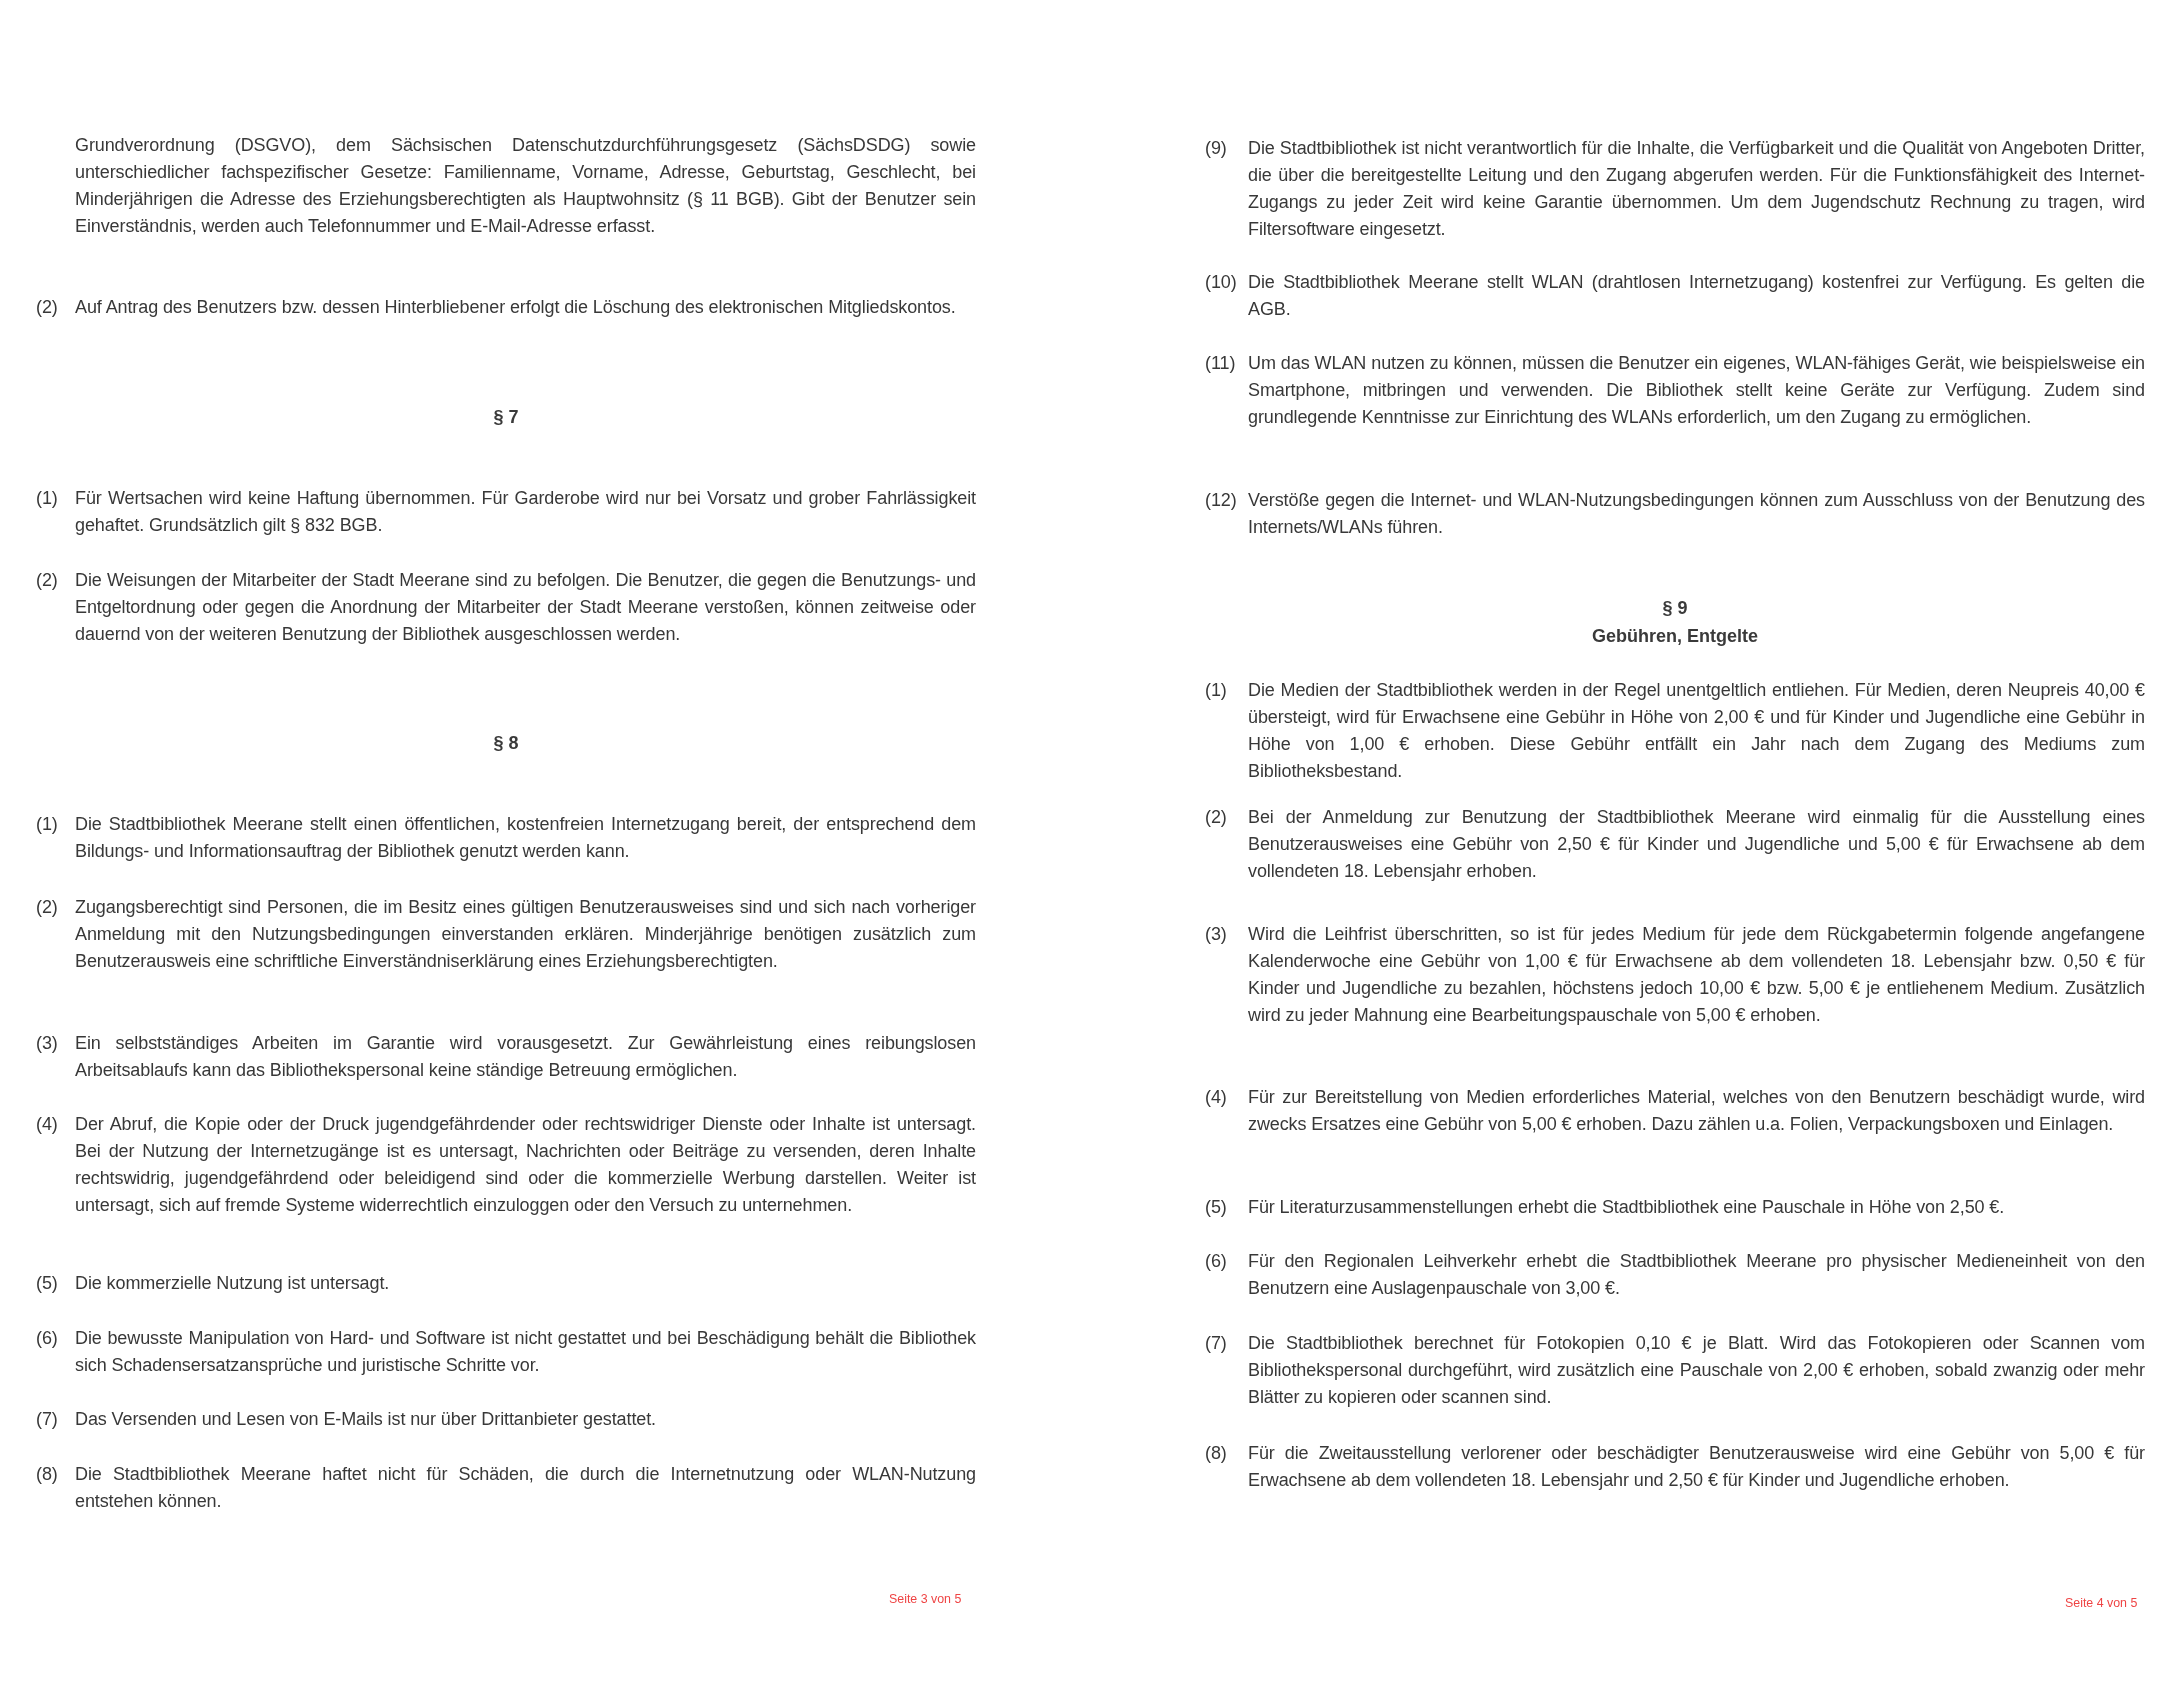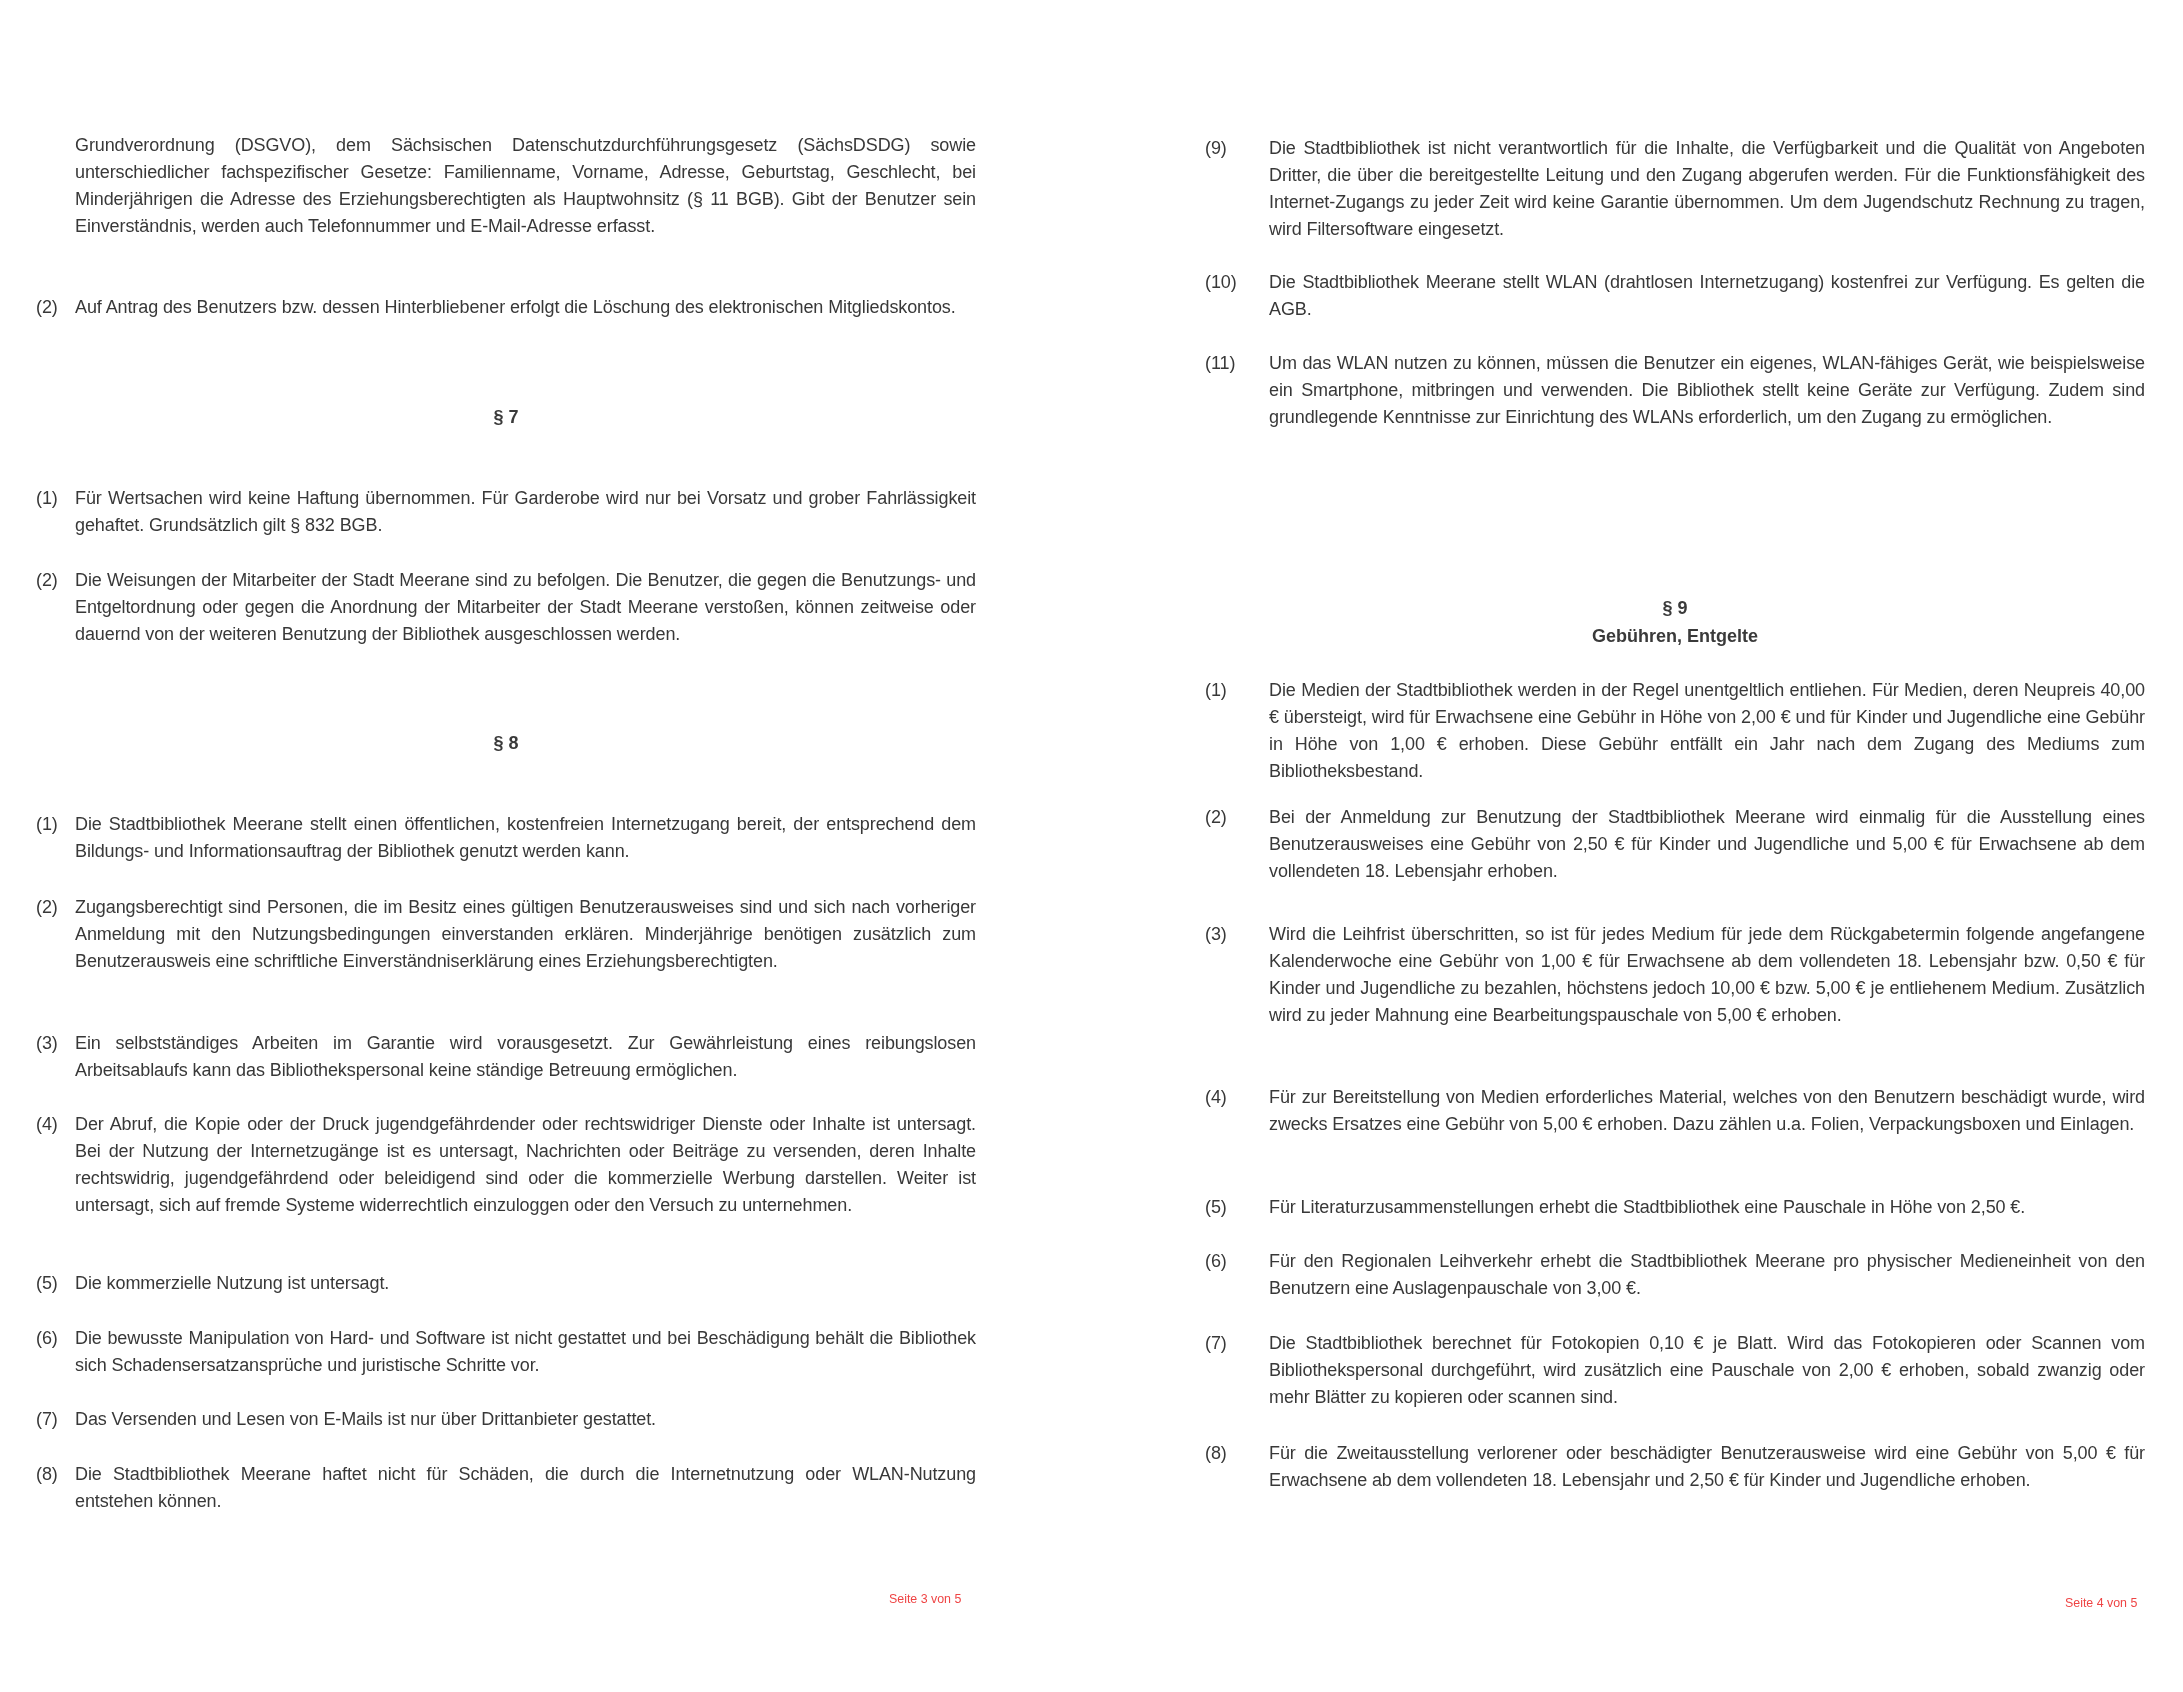--- a/index.html
+++ b/index.html
@@ -8,21 +8,21 @@
   .page { position: absolute; top: 0; height: 1241px; }
   #page-left { left: 0; width: 1092px; }
   #page-right { left: 1092px; width: 1092px; }
   .para { position: absolute; font-size: 18px; line-height: 27px; text-align: justify;
           letter-spacing: -0.1px; }
   .num { position: absolute; left: 0; top: 0; }
   .body-text { display: block; }
   #page-left .para { left: 36px; width: 940px; }
   #page-left .para .body-text { margin-left: 39px; }
   #page-right .para { left: 113px; width: 940px; }
-  #page-right .para .body-text { margin-left: 64px; }
+  #page-right .para .body-text { margin-left: 43px; }
   .section-no, .section-title { position: absolute; text-align: center; font-weight: bold;
           font-size: 18px; line-height: 27px; color: #3a3a3a; }
   #page-left .section-no, #page-left .section-title { left: 36px; width: 940px; }
   #page-right .section-no, #page-right .section-title { left: 113px; width: 940px; }
   .section-no { font-weight: bold; }
   .footer { position: absolute; font-size: 12.4px; color: #ef4444; }
 </style>
 </head>
 <body>
 
@@ -104,20 +104,24 @@
   <div class="para" style="top:269px;">
     <span class="num">(10)</span>
     <span class="body-text">Die Stadtbibliothek Meerane stellt WLAN (drahtlosen Internetzugang) kostenfrei zur Verfügung. Es gelten die AGB.</span>
   </div>
 
   <div class="para" style="top:350px;">
     <span class="num">(11)</span>
     <span class="body-text">Um das WLAN nutzen zu können, müssen die Benutzer ein eigenes, WLAN-fähiges Gerät, wie beispielsweise ein Smartphone, mitbringen und verwenden. Die Bibliothek stellt keine Geräte zur Verfügung. Zudem sind grundlegende Kenntnisse zur Einrichtung des WLANs erforderlich, um den Zugang zu ermöglichen.</span>
   </div>
 
+  <div class="para" style="top:487px;">
+    <span class="num">(12)</span>
+    <span class="body-text">Verstöße gegen die Internet- und WLAN-Nutzungsbedingungen können zum Ausschluss von der Benutzung des Internets/WLANs führen.</span>
+  </div>
 
   <div class="section-no" style="top:595px;">§ 9</div>
   <div class="section-title" style="top:623px;">Gebühren, Entgelte</div>
 
   <div class="para" style="top:677px;">
     <span class="num">(1)</span>
     <span class="body-text">Die Medien der Stadtbibliothek werden in der Regel unentgeltlich entliehen. Für Medien, deren Neupreis 40,00 € übersteigt, wird für Erwachsene eine Gebühr in Höhe von 2,00 € und für Kinder und Jugendliche eine Gebühr in Höhe von 1,00 € erhoben. Diese Gebühr entfällt ein Jahr nach dem Zugang des Mediums zum Bibliotheksbestand.</span>
   </div>
 
   <div class="para" style="top:804px;">

